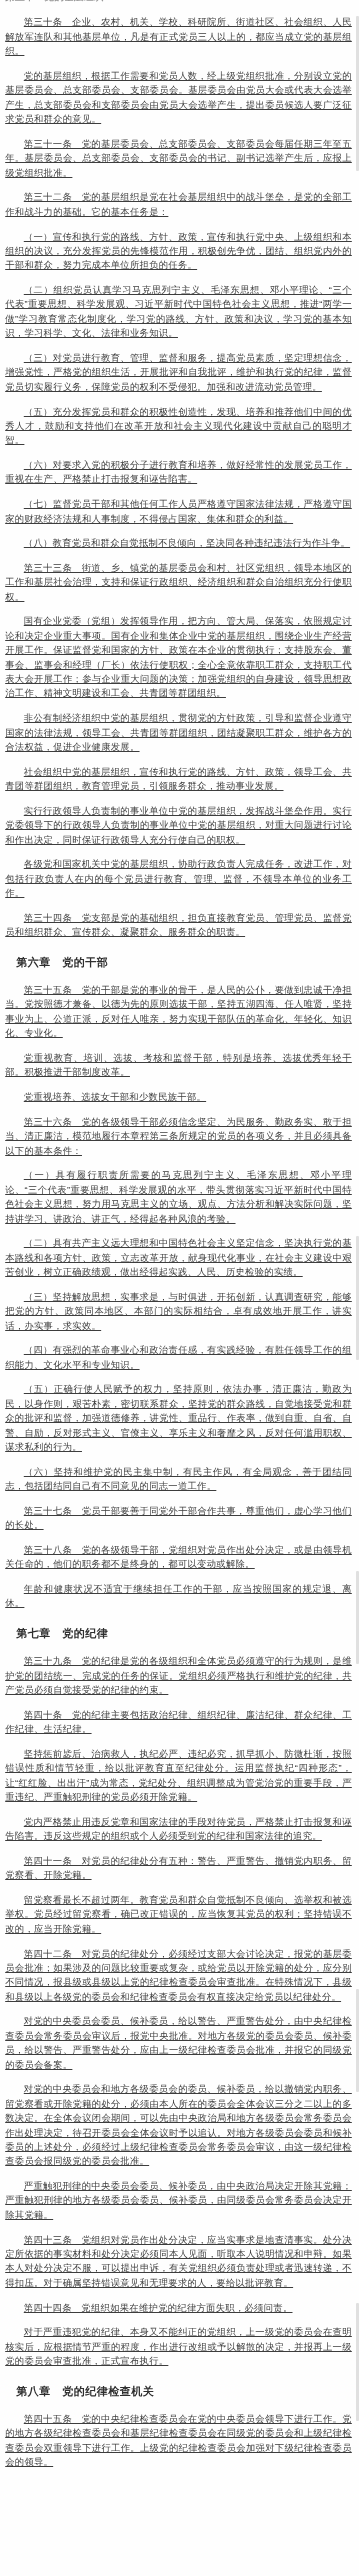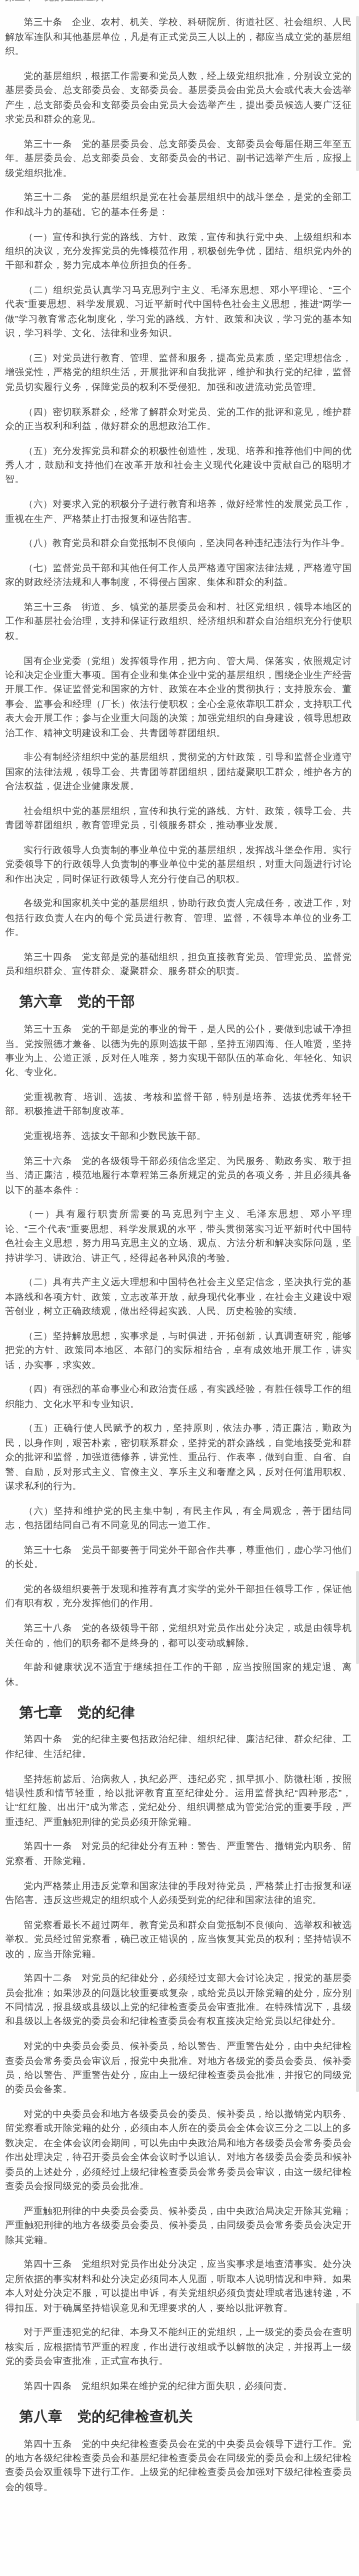--- a/index.html
+++ b/index.html
@@ -36,23 +36,24 @@
     color: #3d3d3d;
   }
   .article-body p.para {
     font-size: 9.3px;
     line-height: 14.4px;
     margin: 10.3px 0;
     text-indent: 2em;
     text-align: justify;
     letter-spacing: 0.3px;
     color: #3d3d3d;
+    text-decoration: underline;
   }
   .article-body h2.chap {
-    font-size: 14px;
+    font-size: 11px;
     line-height: 15.5px;
     font-weight: bold;
     color: #2e2e2e;
     margin: 15.5px 0 12.4px 0;
     text-indent: 1em;
     letter-spacing: 0.5px;
   }
   .edge-artifact {
     position: absolute;
     right: 0;
@@ -71,60 +72,59 @@
   </div>
 
   <div class="article-body" id="article-body">
       <p class="para">第三十条　企业、农村、机关、学校、科研院所、街道社区、社会组织、人民解放军连队和其他基层单位，凡是有正式党员三人以上的，都应当成立党的基层组织。</p>
       <p class="para">党的基层组织，根据工作需要和党员人数，经上级党组织批准，分别设立党的基层委员会、总支部委员会、支部委员会。基层委员会由党员大会或代表大会选举产生，总支部委员会和支部委员会由党员大会选举产生，提出委员候选人要广泛征求党员和群众的意见。</p>
       <p class="para">第三十一条　党的基层委员会、总支部委员会、支部委员会每届任期三年至五年。基层委员会、总支部委员会、支部委员会的书记、副书记选举产生后，应报上级党组织批准。</p>
       <p class="para">第三十二条　党的基层组织是党在社会基层组织中的战斗堡垒，是党的全部工作和战斗力的基础。它的基本任务是：</p>
       <p class="para">（一）宣传和执行党的路线、方针、政策，宣传和执行党中央、上级组织和本组织的决议，充分发挥党员的先锋模范作用，积极创先争优，团结、组织党内外的干部和群众，努力完成本单位所担负的任务。</p>
       <p class="para">（二）组织党员认真学习马克思列宁主义、毛泽东思想、邓小平理论、“三个代表”重要思想、科学发展观、习近平新时代中国特色社会主义思想，推进“两学一做”学习教育常态化制度化，学习党的路线、方针、政策和决议，学习党的基本知识，学习科学、文化、法律和业务知识。</p>
       <p class="para">（三）对党员进行教育、管理、监督和服务，提高党员素质，坚定理想信念，增强党性，严格党的组织生活，开展批评和自我批评，维护和执行党的纪律，监督党员切实履行义务，保障党员的权利不受侵犯。加强和改进流动党员管理。</p>
-      <p class="para">（四）密切联系群众，经常了解群众对党员、党的工作的批评和意见，维护群众的正当权利和利益，做好群众的思想政治工作。</p>
       <p class="para">（五）充分发挥党员和群众的积极性创造性，发现、培养和推荐他们中间的优秀人才，鼓励和支持他们在改革开放和社会主义现代化建设中贡献自己的聪明才智。</p>
       <p class="para">（六）对要求入党的积极分子进行教育和培养，做好经常性的发展党员工作，重视在生产、严格禁止打击报复和诬告陷害。</p>
+      <p class="para">（七）监督党员干部和其他任何工作人员严格遵守国家法律法规，严格遵守国家的财政经济法规和人事制度，不得侵占国家、集体和群众的利益。</p>
       <p class="para">（八）教育党员和群众自觉抵制不良倾向，坚决同各种违纪违法行为作斗争。</p>
-      <p class="para">（七）监督党员干部和其他任何工作人员严格遵守国家法律法规，严格遵守国家的财政经济法规和人事制度，不得侵占国家、集体和群众的利益。</p>
       <p class="para">第三十三条　街道、乡、镇党的基层委员会和村、社区党组织，领导本地区的工作和基层社会治理，支持和保证行政组织、经济组织和群众自治组织充分行使职权。</p>
       <p class="para">国有企业党委（党组）发挥领导作用，把方向、管大局、保落实，依照规定讨论和决定企业重大事项。国有企业和集体企业中党的基层组织，围绕企业生产经营开展工作。保证监督党和国家的方针、政策在本企业的贯彻执行；支持股东会、董事会、监事会和经理（厂长）依法行使职权；全心全意依靠职工群众，支持职工代表大会开展工作；参与企业重大问题的决策；加强党组织的自身建设，领导思想政治工作、精神文明建设和工会、共青团等群团组织。</p>
       <p class="para">非公有制经济组织中党的基层组织，贯彻党的方针政策，引导和监督企业遵守国家的法律法规，领导工会、共青团等群团组织，团结凝聚职工群众，维护各方的合法权益，促进企业健康发展。</p>
       <p class="para">社会组织中党的基层组织，宣传和执行党的路线、方针、政策，领导工会、共青团等群团组织，教育管理党员，引领服务群众，推动事业发展。</p>
       <p class="para">实行行政领导人负责制的事业单位中党的基层组织，发挥战斗堡垒作用。实行党委领导下的行政领导人负责制的事业单位中党的基层组织，对重大问题进行讨论和作出决定，同时保证行政领导人充分行使自己的职权。</p>
       <p class="para">各级党和国家机关中党的基层组织，协助行政负责人完成任务，改进工作，对包括行政负责人在内的每个党员进行教育、管理、监督，不领导本单位的业务工作。</p>
       <p class="para">第三十四条　党支部是党的基础组织，担负直接教育党员、管理党员、监督党员和组织群众、宣传群众、凝聚群众、服务群众的职责。</p>
       <h2 class="chap">第六章　党的干部</h2>
       <p class="para">第三十五条　党的干部是党的事业的骨干，是人民的公仆，要做到忠诚干净担当。党按照德才兼备、以德为先的原则选拔干部，坚持五湖四海、任人唯贤，坚持事业为上、公道正派，反对任人唯亲，努力实现干部队伍的革命化、年轻化、知识化、专业化。</p>
       <p class="para">党重视教育、培训、选拔、考核和监督干部，特别是培养、选拔优秀年轻干部。积极推进干部制度改革。</p>
       <p class="para">党重视培养、选拔女干部和少数民族干部。</p>
       <p class="para">第三十六条　党的各级领导干部必须信念坚定、为民服务、勤政务实、敢于担当、清正廉洁，模范地履行本章程第三条所规定的党员的各项义务，并且必须具备以下的基本条件：</p>
       <p class="para">（一）具有履行职责所需要的马克思列宁主义、毛泽东思想、邓小平理论、“三个代表”重要思想、科学发展观的水平，带头贯彻落实习近平新时代中国特色社会主义思想，努力用马克思主义的立场、观点、方法分析和解决实际问题，坚持讲学习、讲政治、讲正气，经得起各种风浪的考验。</p>
       <p class="para">（二）具有共产主义远大理想和中国特色社会主义坚定信念，坚决执行党的基本路线和各项方针、政策，立志改革开放，献身现代化事业，在社会主义建设中艰苦创业，树立正确政绩观，做出经得起实践、人民、历史检验的实绩。</p>
       <p class="para">（三）坚持解放思想，实事求是，与时俱进，开拓创新，认真调查研究，能够把党的方针、政策同本地区、本部门的实际相结合，卓有成效地开展工作，讲实话，办实事，求实效。</p>
       <p class="para">（四）有强烈的革命事业心和政治责任感，有实践经验，有胜任领导工作的组织能力、文化水平和专业知识。</p>
       <p class="para">（五）正确行使人民赋予的权力，坚持原则，依法办事，清正廉洁，勤政为民，以身作则，艰苦朴素，密切联系群众，坚持党的群众路线，自觉地接受党和群众的批评和监督，加强道德修养，讲党性、重品行、作表率，做到自重、自省、自警、自励，反对形式主义、官僚主义、享乐主义和奢靡之风，反对任何滥用职权、谋求私利的行为。</p>
       <p class="para">（六）坚持和维护党的民主集中制，有民主作风，有全局观念，善于团结同志，包括团结同自己有不同意见的同志一道工作。</p>
       <p class="para">第三十七条　党员干部要善于同党外干部合作共事，尊重他们，虚心学习他们的长处。</p>
-      <p class="para">党的各级组织要善于发现和推荐有真才实学的党外干部担任领导工作，保证他们有职有权，充分发挥他们的作用。</p>
       <p class="para">第三十八条　党的各级领导干部，党组织对党员作出处分决定，或是由领导机关任命的，他们的职务都不是终身的，都可以变动或解除。</p>
       <p class="para">年龄和健康状况不适宜于继续担任工作的干部，应当按照国家的规定退、离休。</p>
       <h2 class="chap">第七章　党的纪律</h2>
+      <p class="para">第三十九条　党的纪律是党的各级组织和全体党员必须遵守的行为规则，是维护党的团结统一、完成党的任务的保证。党组织必须严格执行和维护党的纪律，共产党员必须自觉接受党的纪律的约束。</p>
       <p class="para">第四十条　党的纪律主要包括政治纪律、组织纪律、廉洁纪律、群众纪律、工作纪律、生活纪律。</p>
       <p class="para">坚持惩前毖后、治病救人，执纪必严、违纪必究，抓早抓小、防微杜渐，按照错误性质和情节轻重，给以批评教育直至纪律处分。运用监督执纪“四种形态”，让“红红脸、出出汗”成为常态，党纪处分、组织调整成为管党治党的重要手段，严重违纪、严重触犯刑律的党员必须开除党籍。</p>
+      <p class="para">党内严格禁止用违反党章和国家法律的手段对待党员，严格禁止打击报复和诬告陷害。违反这些规定的组织或个人必须受到党的纪律和国家法律的追究。</p>
       <p class="para">第四十一条　对党员的纪律处分有五种：警告、严重警告、撤销党内职务、留党察看、开除党籍。</p>
-      <p class="para">党内严格禁止用违反党章和国家法律的手段对待党员，严格禁止打击报复和诬告陷害。违反这些规定的组织或个人必须受到党的纪律和国家法律的追究。</p>
       <p class="para">留党察看最长不超过两年。教育党员和群众自觉抵制不良倾向、选举权和被选举权。党员经过留党察看，确已改正错误的，应当恢复其党员的权利；坚持错误不改的，应当开除党籍。</p>
       <p class="para">第四十二条　对党员的纪律处分，必须经过支部大会讨论决定，报党的基层委员会批准；如果涉及的问题比较重要或复杂，或给党员以开除党籍的处分，应分别不同情况，报县级或县级以上党的纪律检查委员会审查批准。在特殊情况下，县级和县级以上各级党的委员会和纪律检查委员会有权直接决定给党员以纪律处分。</p>
       <p class="para">对党的中央委员会委员、候补委员，给以警告、严重警告处分，由中央纪律检查委员会常务委员会审议后，报党中央批准。对地方各级党的委员会委员、候补委员，给以警告、严重警告处分，应由上一级纪律检查委员会批准，并报它的同级党的委员会备案。</p>
       <p class="para">对党的中央委员会和地方各级委员会的委员、候补委员，给以撤销党内职务、留党察看或开除党籍的处分，必须由本人所在的委员会全体会议三分之二以上的多数决定。在全体会议闭会期间，可以先由中央政治局和地方各级委员会常务委员会作出处理决定，待召开委员会全体会议时予以追认。对地方各级委员会委员和候补委员的上述处分，必须经过上级纪律检查委员会常务委员会审议，由这一级纪律检查委员会报同级党的委员会批准。</p>
       <p class="para">严重触犯刑律的中央委员会委员、候补委员，由中央政治局决定开除其党籍；严重触犯刑律的地方各级委员会委员、候补委员，由同级委员会常务委员会决定开除其党籍。</p>
       <p class="para">第四十三条　党组织对党员作出处分决定，应当实事求是地查清事实。处分决定所依据的事实材料和处分决定必须同本人见面，听取本人说明情况和申辩。如果本人对处分决定不服，可以提出申诉，有关党组织必须负责处理或者迅速转递，不得扣压。对于确属坚持错误意见和无理要求的人，要给以批评教育。</p>
+      <p class="para">第四十四条　党组织如果在维护党的纪律方面失职，必须问责。</p>
       <p class="para">对于严重违犯党的纪律、本身又不能纠正的党组织，上一级党的委员会在查明核实后，应根据情节严重的程度，作出进行改组或予以解散的决定，并报再上一级党的委员会审查批准，正式宣布执行。</p>
-      <p class="para">第四十四条　党组织如果在维护党的纪律方面失职，必须问责。</p>
       <h2 class="chap">第八章　党的纪律检查机关</h2>
       <p class="para">第四十五条　党的中央纪律检查委员会在党的中央委员会领导下进行工作。党的地方各级纪律检查委员会和基层纪律检查委员会在同级党的委员会和上级纪律检查委员会双重领导下进行工作。上级党的纪律检查委员会加强对下级纪律检查委员会的领导。</p>
     </div>
 
   <div class="edge-artifact" style="top:15.5px;height:155px;"></div>
   <div class="edge-artifact" style="top:1236px;height:124px;"></div>
   <div class="edge-artifact" style="top:1571px;height:93px;"></div>
   <div class="edge-artifact" style="top:1989px;height:103px;"></div>
   <div class="edge-artifact" style="top:2303px;height:118px;"></div>
 

